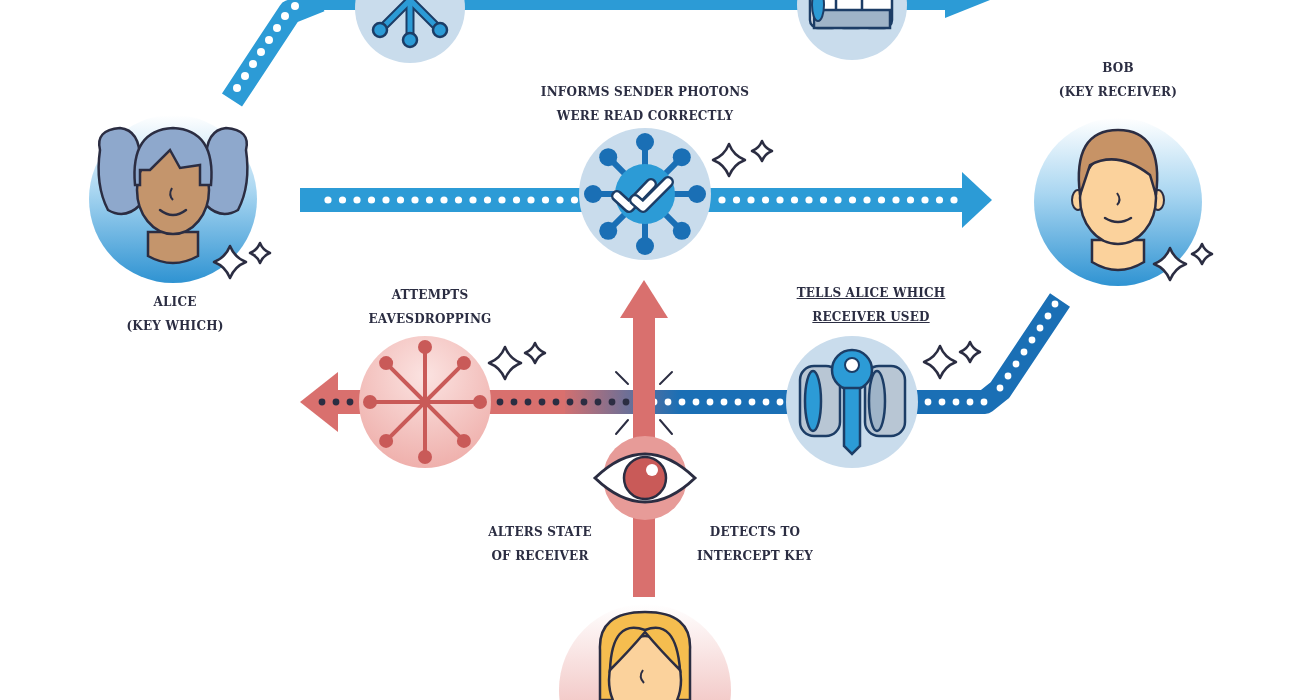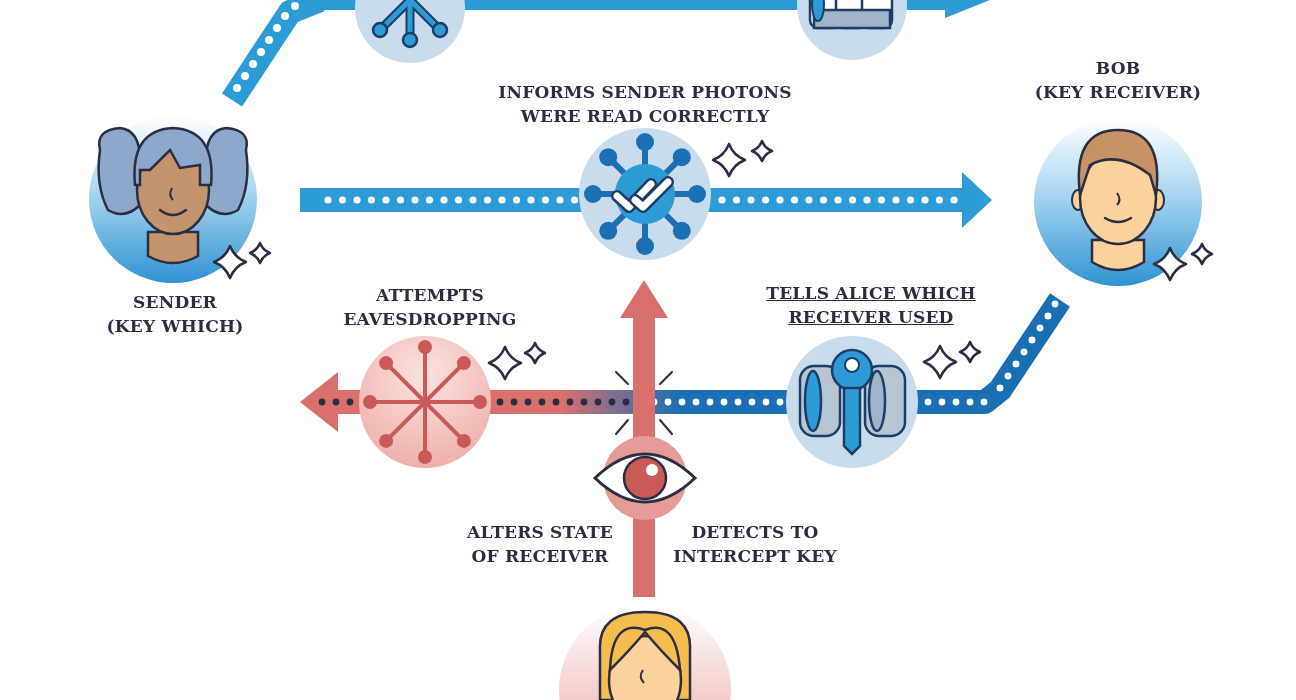--- a/index.html
+++ b/index.html
@@ -1,18 +1,18 @@
 <!DOCTYPE html>
 <html><head>
 <meta charset="utf-8">
 <style>
   html,body{margin:0;padding:0;background:#ffffff;}
   body{width:1296px;height:700px;overflow:hidden;position:relative;font-family:"DejaVu Serif","Liberation Serif",serif;}
   #stage{position:absolute;left:0;top:0;width:1296px;height:700px;}
-  .lbl{position:absolute;text-align:center;font-weight:bold;color:#2b2d42;font-size:17px;line-height:24px;letter-spacing:0.2px;white-space:nowrap;}
+  .lbl{position:absolute;text-align:center;font-weight:bold;color:#2b2d42;font-size:12px;line-height:24px;letter-spacing:0.2px;white-space:nowrap;}
   .lbl span{display:block;}
 </style>
 </head>
 <body>
 
 <div id="stage">
 <svg width="1296" height="700" viewBox="0 0 1296 700" xmlns="http://www.w3.org/2000/svg">
   <defs>
     <radialGradient id="gBlueAvatar" cx="50%" cy="25%" r="75%">
       <stop offset="0%" stop-color="#ffffff"></stop>
@@ -290,21 +290,21 @@
         <path d="M1202,244 Q1204.8,251.2 1212,254 Q1204.8,256.8 1202,264 Q1199.2,256.8 1192,254 Q1199.2,251.2 1202,244 Z"></path>
         <path d="M505,347 Q509.48,358.52 521,363 Q509.48,367.48 505,379 Q500.52,367.48 489,363 Q500.52,358.52 505,347 Z"></path>
         <path d="M535,343 Q537.8,350.2 545,353 Q537.8,355.8 535,363 Q532.2,355.8 525,353 Q532.2,350.2 535,343 Z"></path>
         <path d="M940,346 Q944.48,357.52 956,362 Q944.48,366.48 940,378 Q935.52,366.48 924,362 Q935.52,357.52 940,346 Z"></path>
         <path d="M970,342 Q972.8,349.2 980,352 Q972.8,354.8 970,362 Q967.2,354.8 960,352 Q967.2,349.2 970,342 Z"></path>
       </g>
 </svg>
 
 
 <div class="lbl" style="left:60px;top:290px;width:230px;">
-  <span>SENDER</span>
+  <span>ALICE</span>
   <span>(KEY WHICH)</span>
 </div>
 <div class="lbl" style="left:1000px;top:56px;width:236px;">
   <span>BOB</span>
   <span>(KEY RECEIVER)</span>
 </div>
 <div class="lbl" style="left:460px;top:80px;width:370px;">
   <span>INFORMS SENDER PHOTONS</span>
   <span>WERE READ CORRECTLY</span>
 </div>

